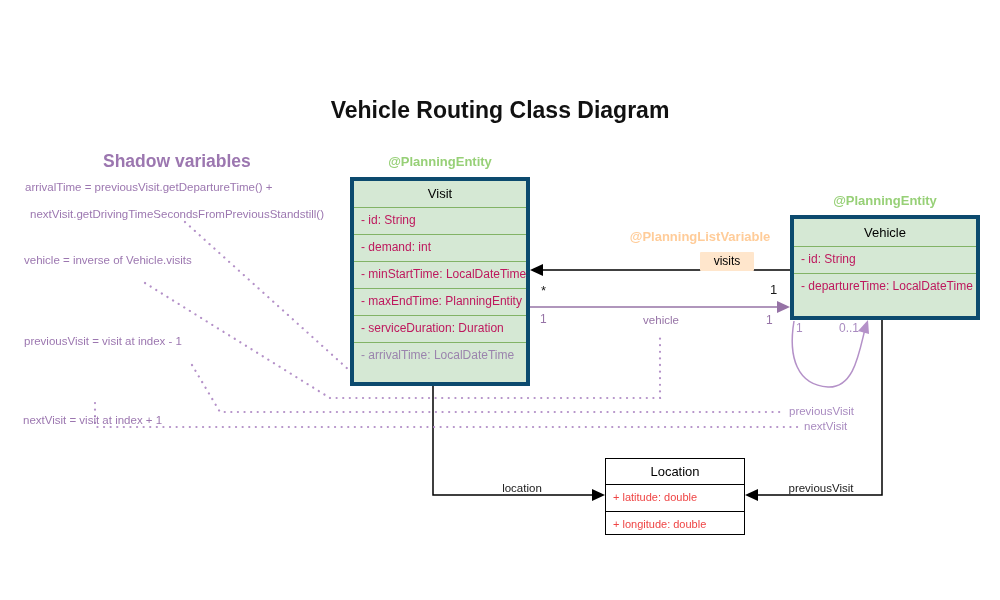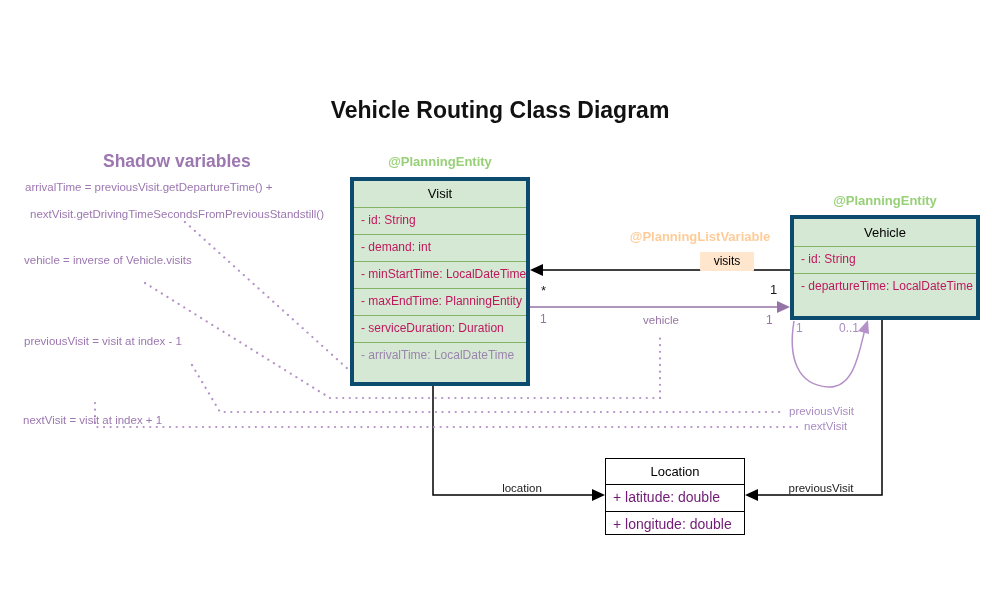--- a/index.html
+++ b/index.html
@@ -31,21 +31,21 @@
   }
   #visit-box{left:350px;top:177px;width:180px;height:209px;}
   #visit-box .hdr{line-height:26px;height:26px;}
   #visit-box .row{height:26px;line-height:25px;}
   #visit-box .row.shadow-field{color:#9b84ad;}
   #vehicle-box{left:790px;top:215px;width:190px;height:105px;}
   #vehicle-box .hdr{line-height:27px;height:27px;}
   #vehicle-box .row{height:26px;line-height:25px;}
   #location-box{left:605px;top:458px;width:140px;height:77px;border:1px solid #000;background:#fff;box-sizing:border-box;}
   #location-box .hdr{line-height:25px;height:25px;text-align:center;font-size:13px;color:#000;}
-  #location-box .row{border-top:1px solid #000;height:26px;line-height:25px;font-size:14px;color:#701a75;padding-left:7px;white-space:nowrap;}
+  #location-box .row{border-top:1px solid #000;height:26px;line-height:25px;font-size:11px;color:#ef4444;padding-left:7px;white-space:nowrap;}
   #visits-badge{
     left:700px;top:252px;width:54px;height:19px;background:#ffe6cc;border-radius:1px;
     text-align:center;font-size:12px;line-height:19px;color:#000;
   }
   .mult-black{font-size:13px;color:#1a1a1a;}
   .mult-purple{font-size:12px;color:#9673a6;}
   .mult-light{font-size:12px;color:#a98bc0;}
   .rel-label-black{font-size:11.5px;color:#1a1a1a;text-align:center;}
   .rel-label-purple{font-size:11.5px;color:#9673a6;text-align:center;}
   .rel-label-light{font-size:11.5px;color:#a98bc0;white-space:nowrap;}

